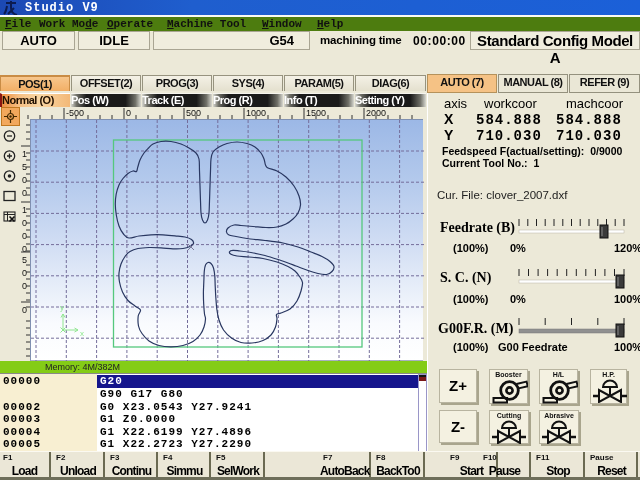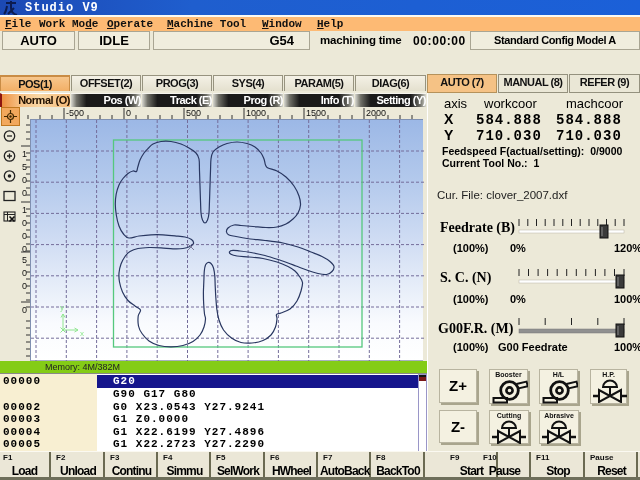--- a/index.html
+++ b/index.html
@@ -1,44 +1,44 @@
 <!DOCTYPE html>
 <html><head><meta charset="utf-8"><style>
 *{margin:0;padding:0;box-sizing:border-box}
 html,body{width:640px;height:480px;overflow:hidden;font-family:"Liberation Sans",sans-serif;background:#ece9d8}
 .abs{position:absolute}
 #stage{position:relative;width:640px;height:480px;background:#ece9d8}
 
 #title{left:0;top:0;width:640px;height:15px;background:linear-gradient(90deg,#1c49b4 0%,#1f5ece 30%,#1b60d8 100%)}
 #title .txt{position:absolute;left:25px;top:1px;color:#fff;font:bold 12px "Liberation Mono",monospace;letter-spacing:1px}
 
-#menu{left:0;top:17px;width:640px;height:14px;background:#fdba74;font:bold 11px "Liberation Mono",monospace;color:#111}
+#menu{left:0;top:17px;width:640px;height:14px;background:#4d7c0f;font:bold 11px "Liberation Mono",monospace;color:#111}
 #menu span{position:absolute;top:1px}
 
 .sbox{position:absolute;top:31px;height:19px;background:#f0edde;border:1px solid #a9a593;color:#000;font:bold 13px "Liberation Sans",sans-serif;text-align:center;line-height:17px}
 .stext{position:absolute;top:33px;color:#000;font:bold 12px "Liberation Sans",sans-serif}
 
 .t1{position:absolute;top:75px;width:70px;height:16px;background:linear-gradient(#f4f1e6,#e4e0ce);border:1px solid #97937f;border-bottom:none;color:#111;font:bold 11px "Liberation Sans",sans-serif;text-align:center;line-height:15px;letter-spacing:-0.5px}
 .t1.act{background:linear-gradient(#f7c68c,#f2af66);border-top:2px solid #db7e24;border-color:#c98c45}
 
-.t2{position:absolute;top:93px;width:70px;height:14px;background:linear-gradient(90deg,#d8d8d0 0%,#707068 8%,#1a1a1a 22%,#1a1a1a 78%,#707068 92%,#d8d8d0 100%);border-top:1px solid #f5f4ee;color:#fff;font:bold 11px "Liberation Sans",sans-serif;text-align:right;line-height:13px;letter-spacing:-0.5px}
+.t2{position:absolute;top:93px;width:70px;height:14px;background:linear-gradient(90deg,#d8d8d0 0%,#707068 8%,#1a1a1a 22%,#1a1a1a 78%,#707068 92%,#d8d8d0 100%);border-top:1px solid #f5f4ee;color:#fff;font:bold 11px "Liberation Sans",sans-serif;text-align:left;line-height:13px;letter-spacing:-0.5px}
 .t2.act{background:linear-gradient(90deg,#ed9041 0%,#f6bf83 25%,#f9d7a4 55%,#f3b877 100%);color:#201000;border-left:2px solid #8c1610;border-top:1px solid #fff}
 
 .t3{position:absolute;top:74px;height:19px;background:#eae7d6;border:1px solid #94917e;color:#111;font:bold 11px "Liberation Sans",sans-serif;text-align:center;line-height:14px;letter-spacing:-0.5px}
 .t3.act{background:#f5c285;border-color:#b5925b}
 #toolbar{left:0;top:107px;width:21px;height:255px;background:#ece9d8}
 .tbtn{position:absolute;left:1px;width:19px;height:19px;background:#ece9d8;color:#222}
 .tbtn.hot{background:#f2a85c;border:1px solid #c07820}
 #canvas{left:30px;top:119px;width:393px;height:242px;border-left:1px solid #8090b0;border-top:1px solid #8090b0;border-bottom:1px solid #a8b0c0;background:linear-gradient(180deg,#9cb8e6 0%,#b3c9ec 25%,#cfdcf3 50%,#e7eef9 70%,#f9fbfe 85%,#ffffff 100%)}
 
 #mem{left:0;top:361px;width:427px;height:16px;background:#84cc16;font:9px "Liberation Sans",sans-serif;color:#222}
 
 #prog{left:0;top:373px;width:427px;height:79px;background:#fff;border-top:1px solid #888;font:bold 11px "Liberation Mono",monospace}
 .pn{position:absolute;left:0;width:97px;height:13px;background:#f8efd2;color:#000;padding-left:3px;letter-spacing:1px}
-.pc{position:absolute;left:97px;width:352px;height:13px;background:#fff;color:#000;padding-left:16px;letter-spacing:1px}
+.pc{position:absolute;left:97px;width:352px;height:13px;background:#fff;color:#000;padding-left:3px;letter-spacing:1px}
 .pc.sel{background:#15158c;color:#fff}
 
 #rp{left:427px;top:93px;width:213px;height:359px;background:#ece9d8;border-left:1px solid #fff}
 
 #fbar{left:0;top:451px;width:640px;height:26px;background:#ebe7d7;border-top:1px solid #fbf9f1}
 .fk{position:absolute;top:0;height:26px;border-right:2px solid #6b6a52}
 .fk .fl{position:absolute;left:3px;top:1px;font:bold 8px "Liberation Sans",sans-serif;color:#111}
 .fk .fm{position:absolute;left:0;right:0;top:12px;text-align:center;font:bold 12px "Liberation Sans",sans-serif;color:#000;letter-spacing:-0.8px;white-space:nowrap;overflow:visible}
 #bstrip{left:0;top:477px;width:640px;height:3px;background:#6e6e5a}
 </style></head><body>
@@ -56,21 +56,21 @@
       <span style="left:107px"><u>O</u>perate</span>
       <span style="left:167px"><u>M</u>achine Tool</span>
       <span style="left:262px"><u>W</u>indow</span>
       <span style="left:317px"><u>H</u>elp</span>
 </div>
 <div class="sbox" style="left:2px;width:73px">AUTO</div>
 <div class="sbox" style="left:78px;width:72px">IDLE</div>
 <div class="sbox" style="left:153px;width:157px;text-align:right;padding-right:15px">G54</div>
 <span class="stext" style="left:320px;top:34px;font-weight:bold;font-size:11.5px;letter-spacing:-0.2px">machining time</span>
 <span class="stext" style="left:413px;top:34px;font-size:12px;letter-spacing:0.6px">00:00:00</span>
-<div class="sbox" style="left:470px;width:170px;font-size:11px;letter-spacing:-0.4px">Standard Config Model A</div>
+<div class="sbox" style="left:470px;width:170px;font-size:15px;letter-spacing:-0.4px">Standard Config Model A</div>
 <div class="t1 act" style="left:0px">POS(1)</div>
 <div class="t1" style="left:71px">OFFSET(2)</div>
 <div class="t1" style="left:142px">PROG(3)</div>
 <div class="t1" style="left:213px">SYS(4)</div>
 <div class="t1" style="left:284px">PARAM(5)</div>
 <div class="t1" style="left:355px;width:71px">DIAG(6)</div>
 <div class="t3 act" style="left:427px;width:70px">AUTO (7)</div>
 <div class="t3" style="left:498px;width:70px">MANUAL (8)</div>
 <div class="t3" style="left:569px;width:71px">REFER (9)</div>
 <div class="t2 act" style="left:0px">Normal (O)</div>
@@ -395,24 +395,20 @@
         <span class="fm">Continu</span>
       </div>
       <div class="fk" style="left:160px;width:51px">
         <span class="fl">F4</span>
         <span class="fm">Simmu</span>
       </div>
       <div class="fk" style="left:213px;width:52px">
         <span class="fl">F5</span>
         <span class="fm">SelWork</span>
       </div>
-      <div class="fk" style="left:267px;width:51px">
-        <span class="fl">F6</span>
-        <span class="fm">HWheel</span>
-      </div>
       <div class="fk" style="left:320px;width:51px">
         <span class="fl">F7</span>
         <span class="fm">AutoBack</span>
       </div>
       <div class="fk" style="left:373px;width:52px">
         <span class="fl">F8</span>
         <span class="fm">BackTo0</span>
       </div>
       <div class="fk" style="left:447px;width:51px">
         <span class="fl">F9</span>

